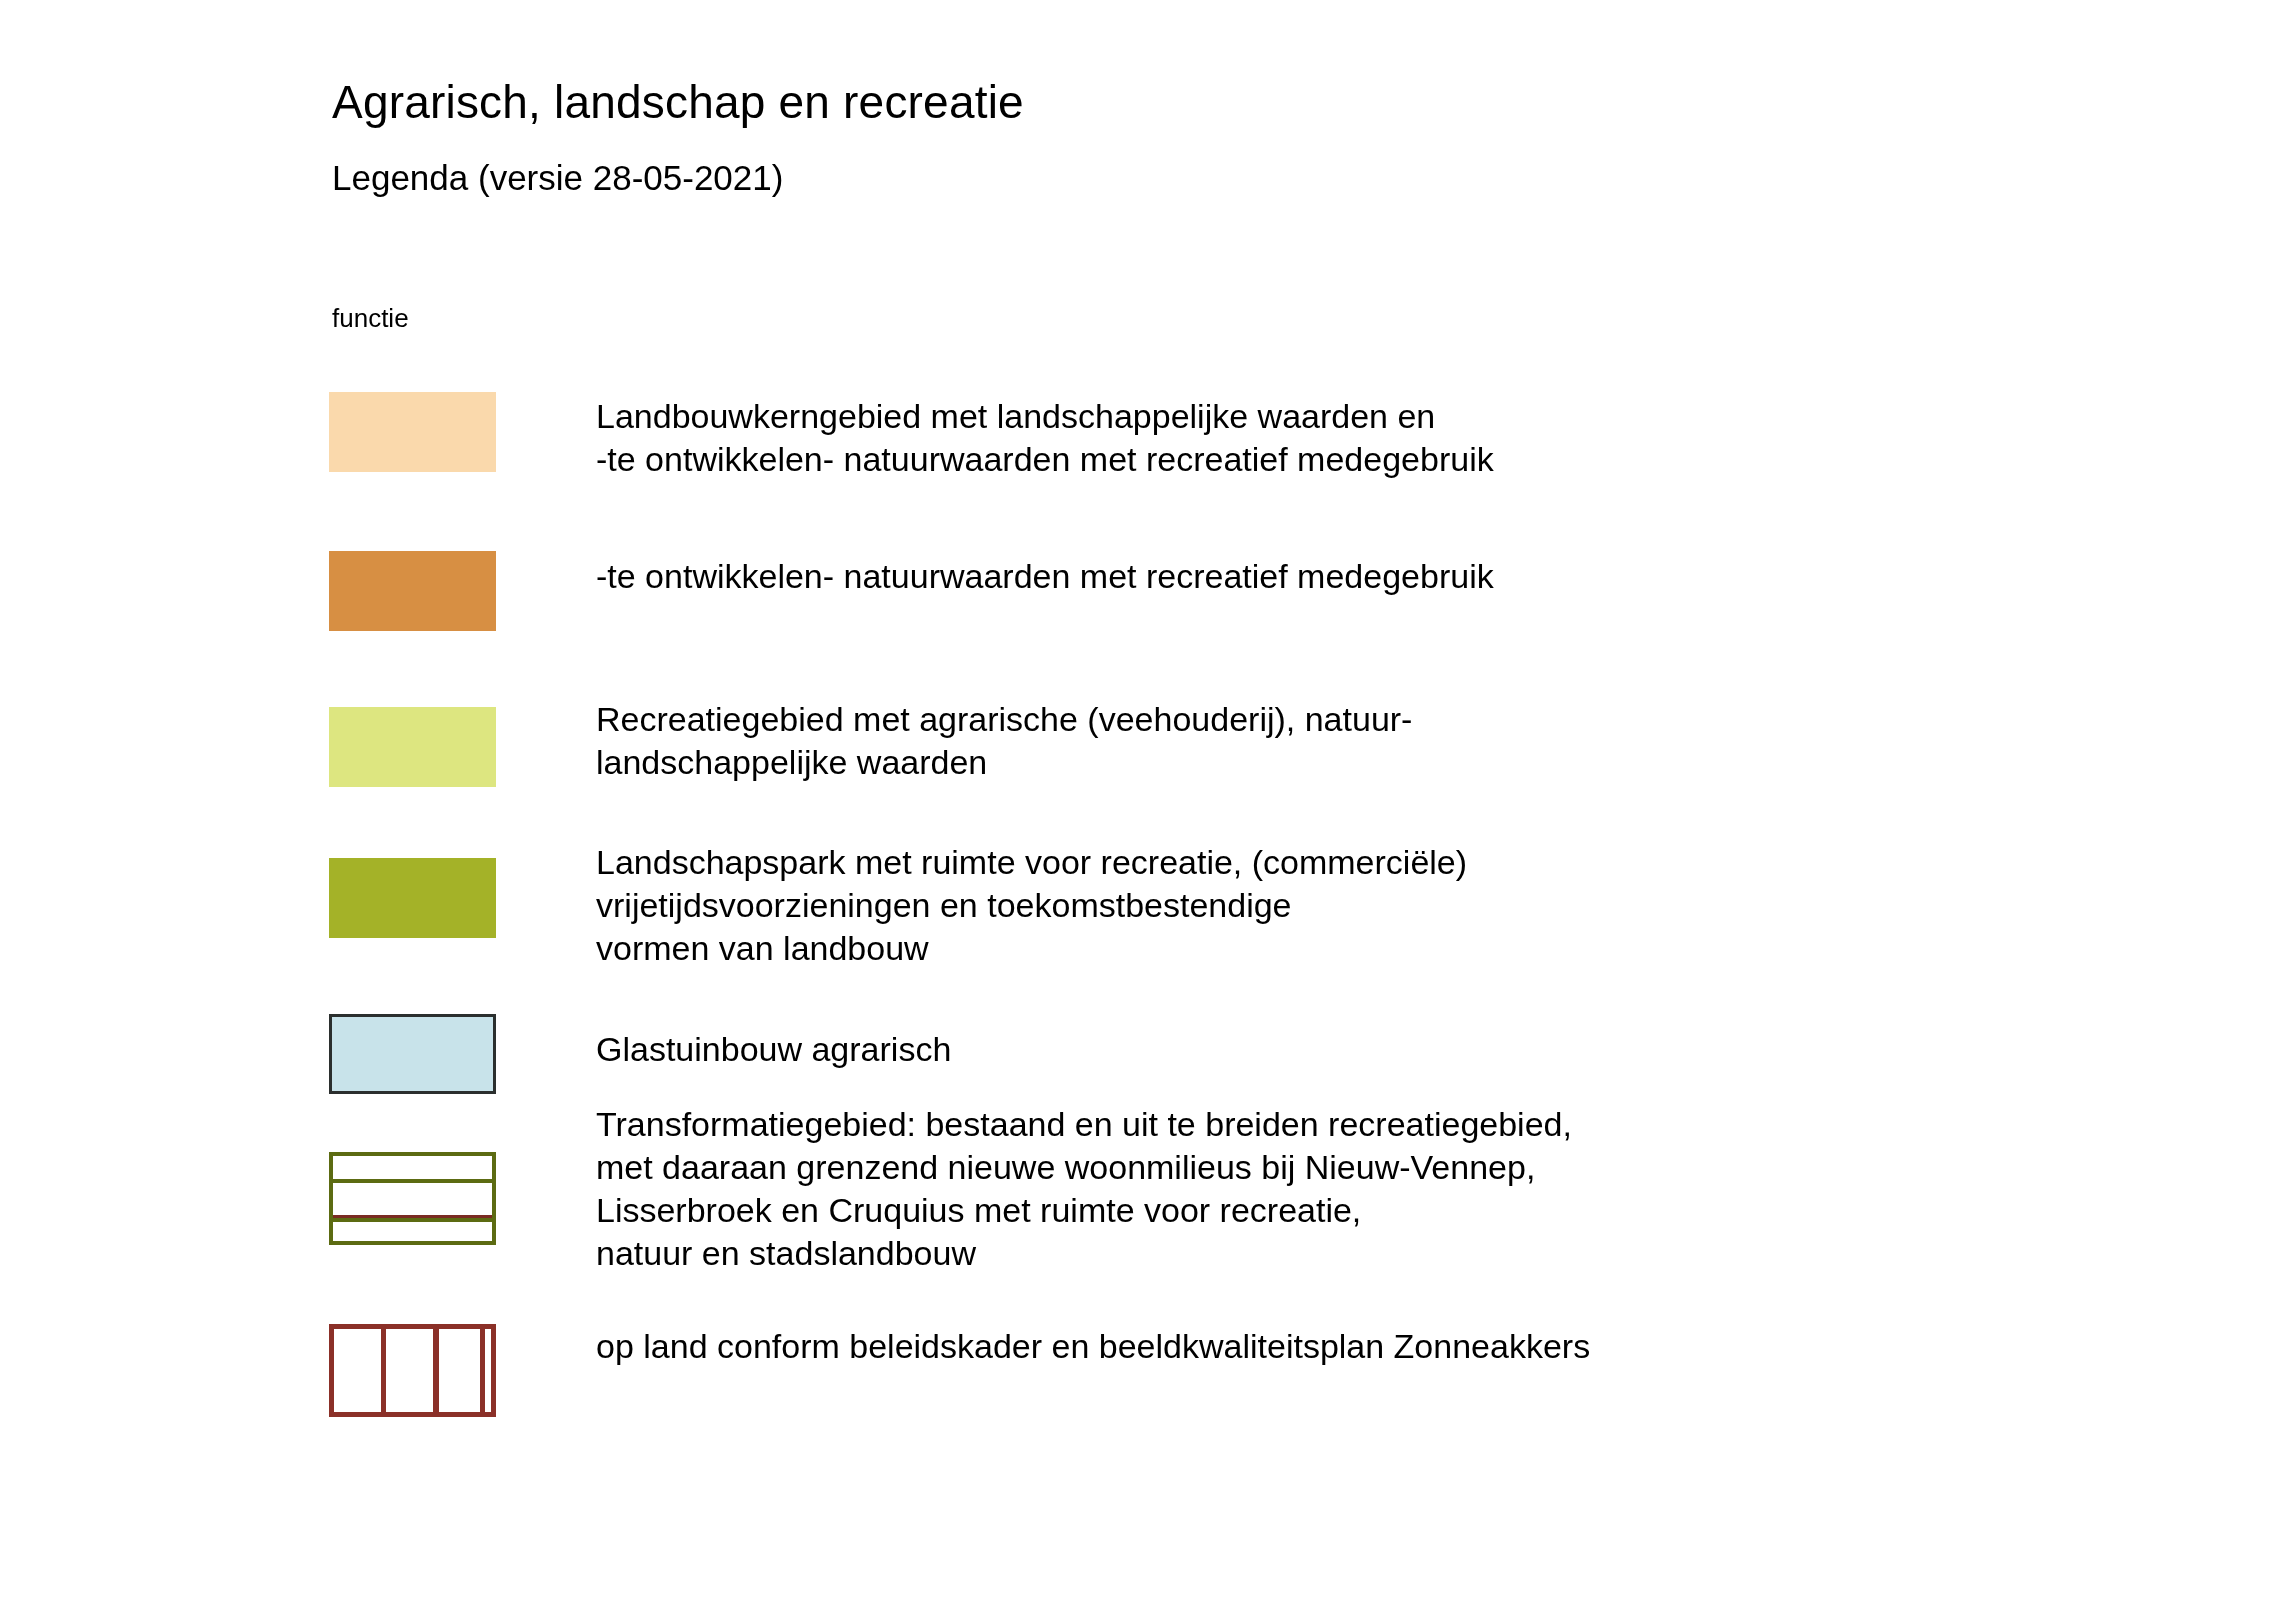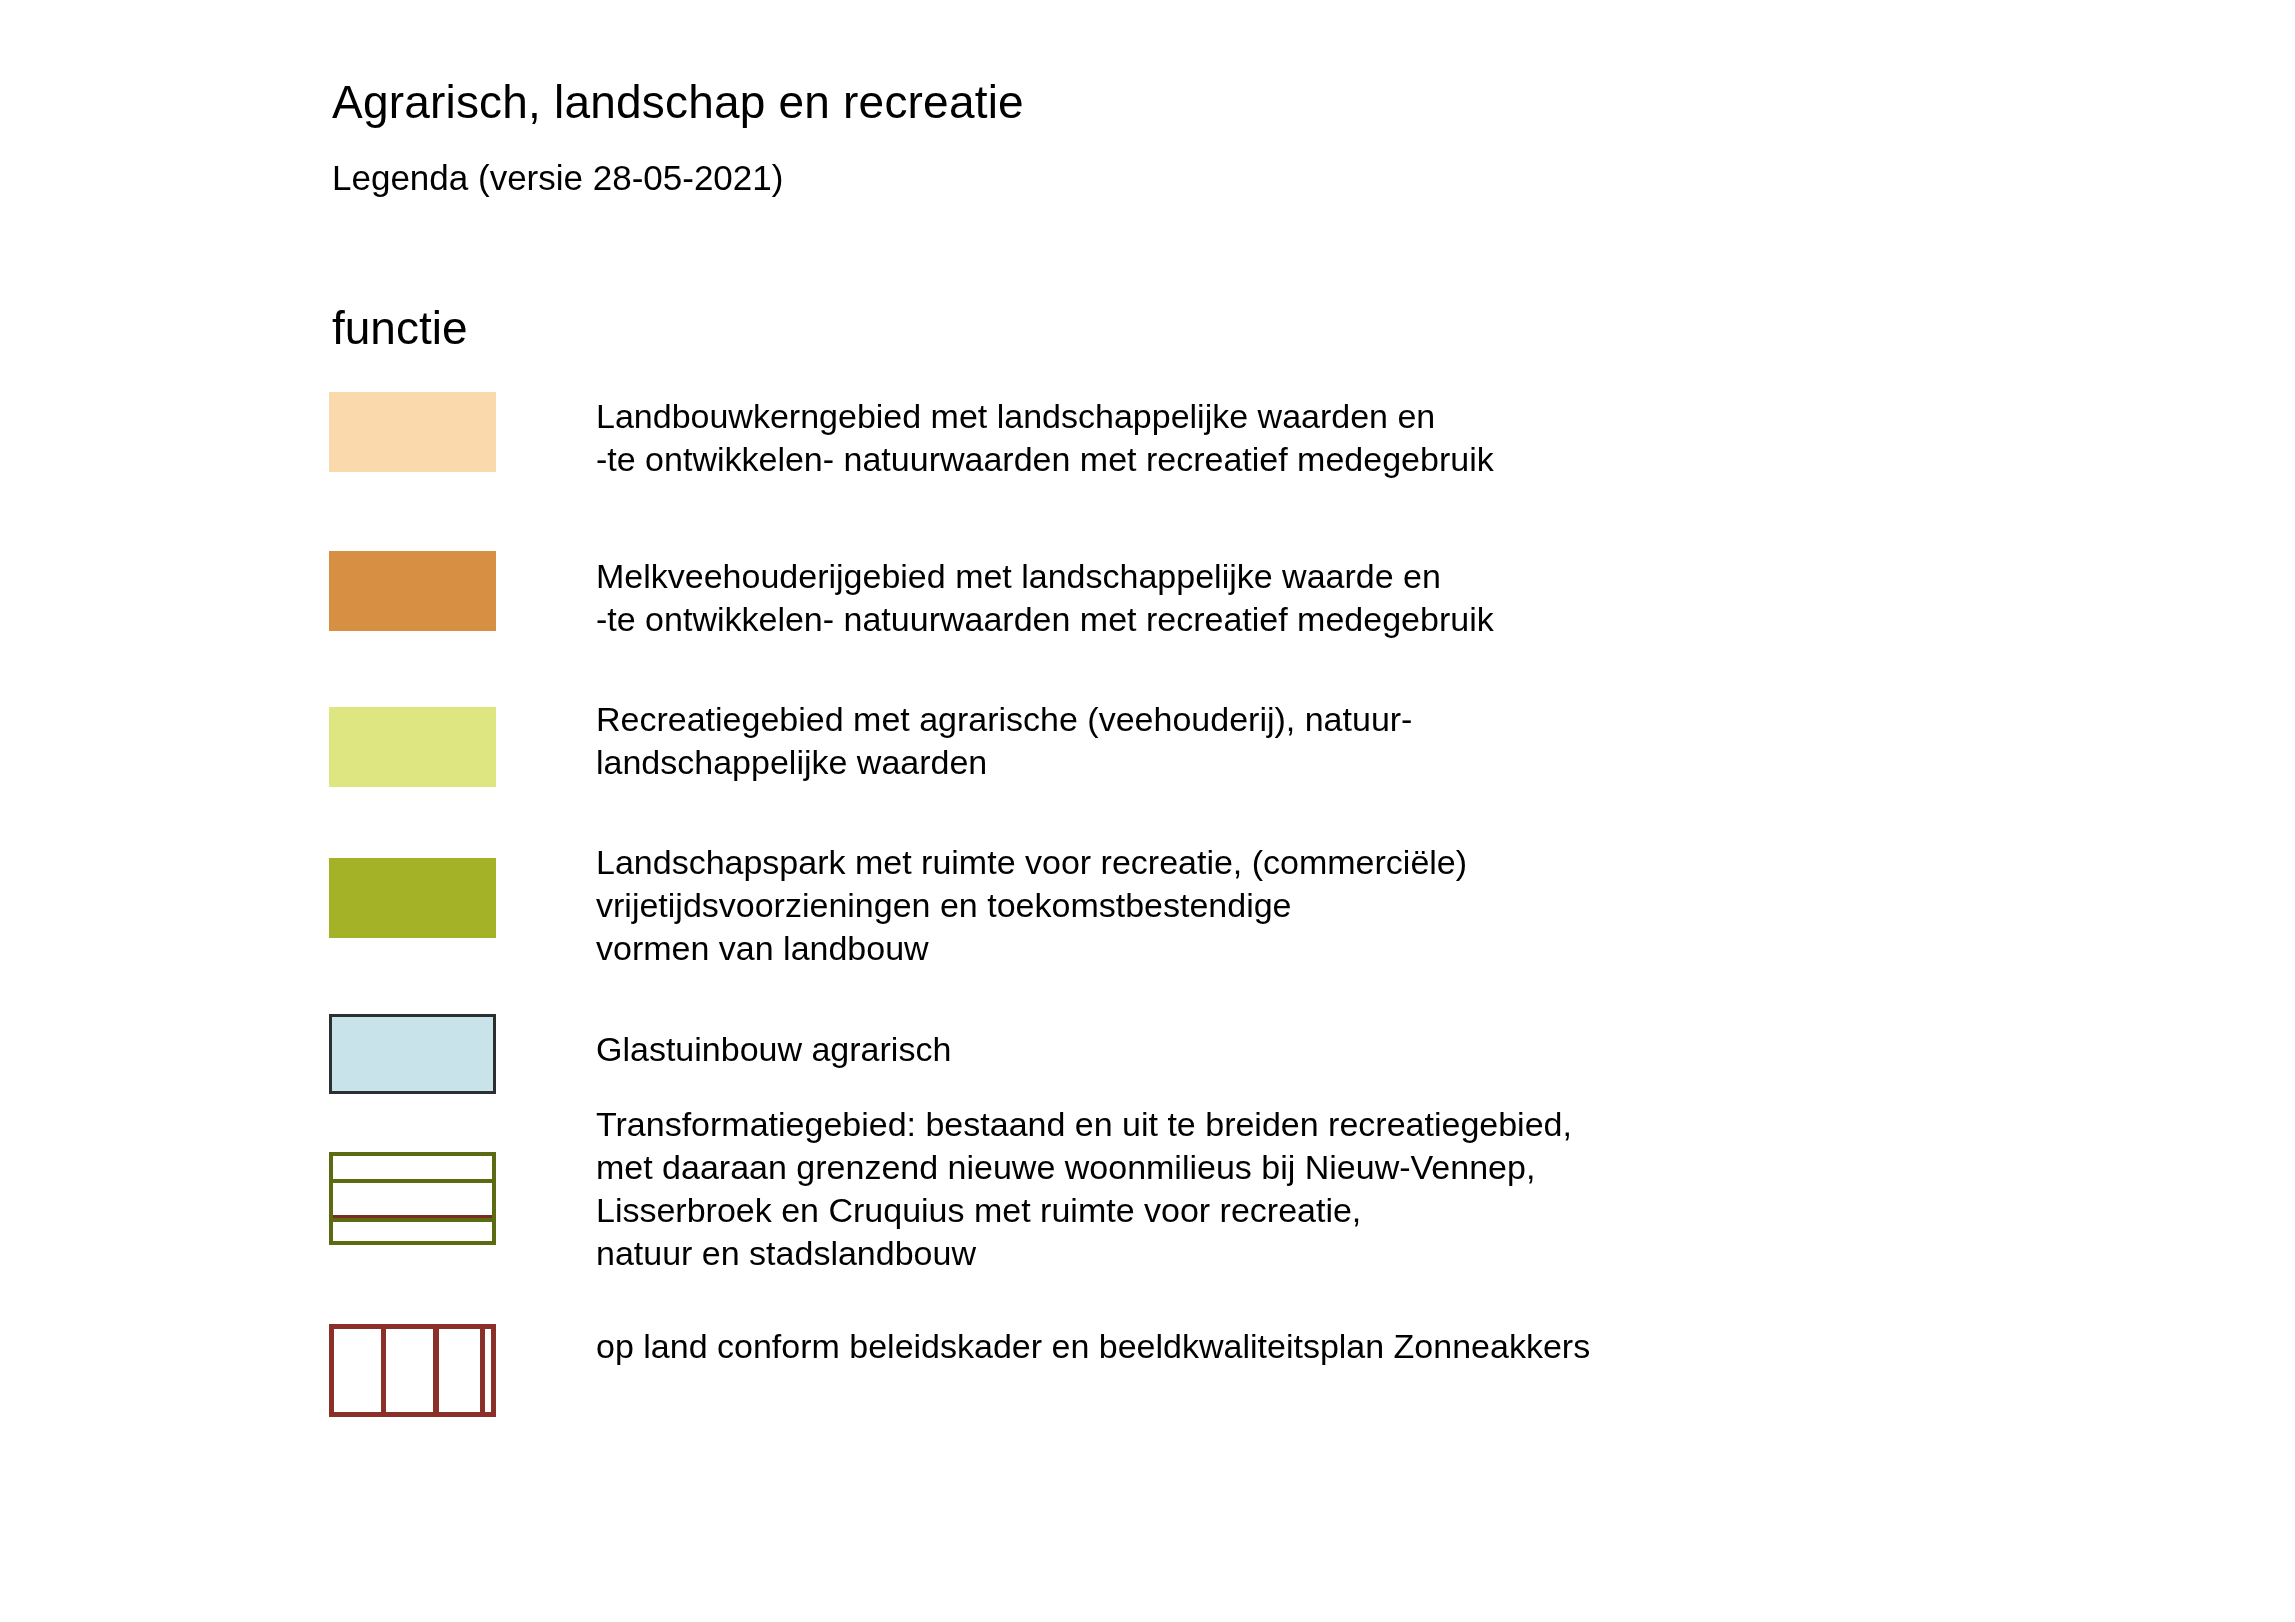--- a/index.html
+++ b/index.html
@@ -41,21 +41,21 @@
     top: 160px;
     font-size: 35px;
     line-height: 1.0;
     white-space: nowrap;
     color: #000;
   }
   .section-label {
     position: absolute;
     left: 332px;
     top: 305px;
-    font-size: 46px;
+    font-size: 26px;
     line-height: 1.0;
     white-space: nowrap;
     color: #000;
   }
 
   
   .legend-list {
     position: absolute;
     left: 0;
     top: 0;
@@ -126,21 +126,20 @@
       <div class="legend-row">
         <div class="swatch sw-solid" style="top: 392px; height: 80px; background: rgb(250, 217, 172);"></div>
         <div class="labels" style="top: 395px;">
           <span class="ln">Landbouwkerngebied met landschappelijke waarden en</span>
           <span class="ln">-te ontwikkelen- natuurwaarden met recreatief medegebruik</span>
         </div>
       </div>
       <div class="legend-row">
         <div class="swatch sw-solid" style="top: 551px; height: 80px; background: rgb(215, 143, 67);"></div>
         <div class="labels" style="top: 555px;">
-          <span class="ln">Melkveehouderijgebied met landschappelijke waarde en</span>
           <span class="ln">-te ontwikkelen- natuurwaarden met recreatief medegebruik</span>
         </div>
       </div>
       <div class="legend-row">
         <div class="swatch sw-solid" style="top: 707px; height: 80px; background: rgb(221, 230, 128);"></div>
         <div class="labels" style="top: 698px;">
           <span class="ln">Recreatiegebied met agrarische (veehouderij), natuur-</span>
           <span class="ln">landschappelijke waarden</span>
         </div>
       </div>

